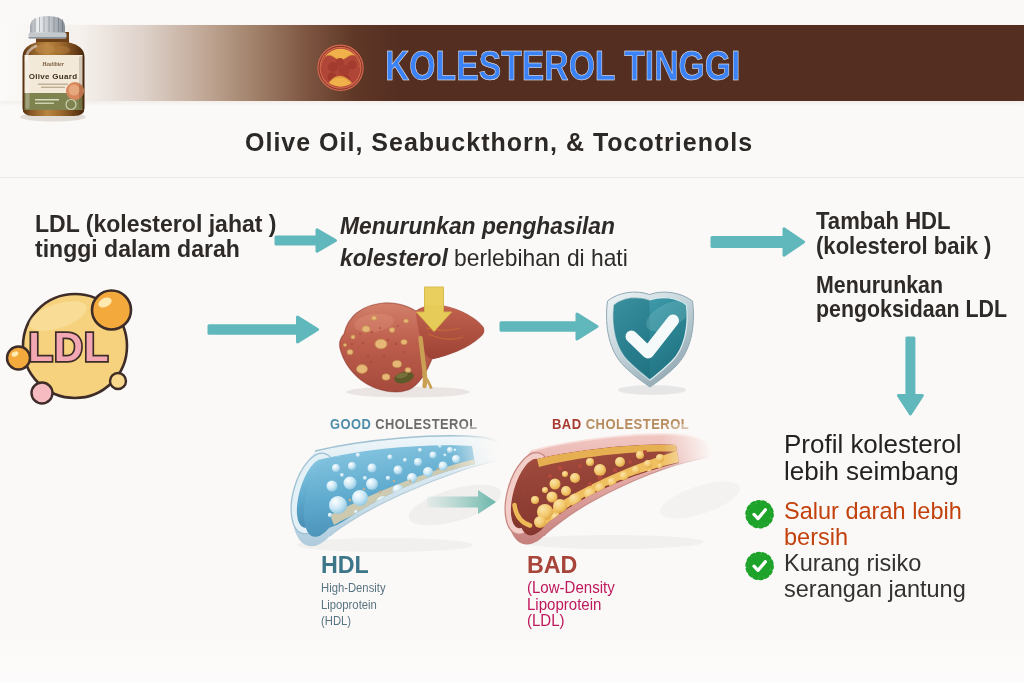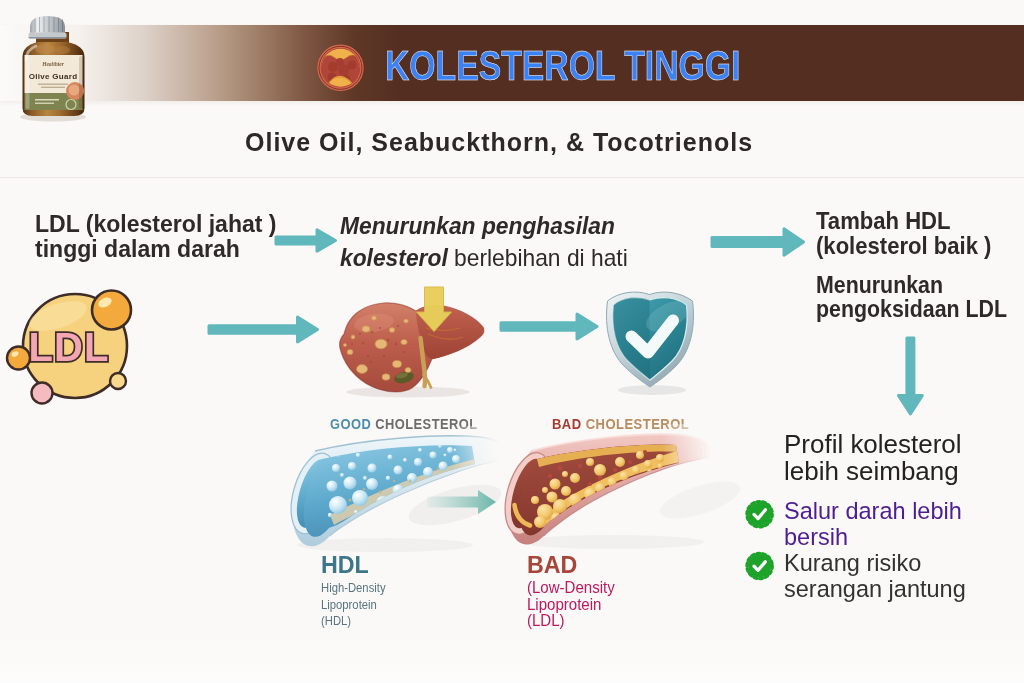--- a/index.html
+++ b/index.html
@@ -39,21 +39,21 @@
 <div class="abs lbl" style="left:527.5px;top:417px;padding-left:24px;"><span class="sx" style="transform:scaleX(0.93)"><span style="color:#a63a31">BAD</span> <span style="color:#b78c5f">CHOLESTEROL</span></span></div>
 
 <div class="abs" style="left:321px;top:552.5px;font-size:24px;font-weight:700;color:#3d7689;line-height:24px;text-align:center;"><span class="sx" style="transform:scaleX(0.97)">HDL</span></div>
 <div class="abs" style="left:321px;top:580px;font-size:12px;color:#587482;line-height:16.5px;"><span class="sx" style="transform:scaleX(0.94)">High-Density<br>Lipoprotein<br>(HDL)</span></div>
 
 <div class="abs" style="left:527px;top:552.5px;font-size:24px;font-weight:700;color:#a8453a;line-height:24px;"><span class="sx" style="transform:scaleX(0.97)">BAD</span></div>
 <div class="abs" style="left:527px;top:580px;font-size:16px;color:#be185d;line-height:16.5px;"><span class="sx" style="transform:scaleX(0.94)">(Low-Density<br>Lipoprotein<br>(LDL)</span></div>
 
 <div class="abs" style="left:784px;top:430.6px;font-size:26.5px;font-weight:400;color:#242221;line-height:27.7px;"><span class="sx" style="transform:scaleX(0.98)">Profil kolesterol<br>lebih seimbang</span></div>
 
-<div class="abs" style="left:784px;top:497.5px;font-size:24.5px;color:#4c1d95;line-height:26.5px;"><span class="sx" style="transform:scaleX(0.96)">Salur darah lebih<br>bersih</span></div>
+<div class="abs" style="left:784px;top:497.5px;font-size:24.5px;color:#c2410c;line-height:26.5px;"><span class="sx" style="transform:scaleX(0.96)">Salur darah lebih<br>bersih</span></div>
 <div class="abs" style="left:784px;top:549.5px;font-size:24.5px;color:#323230;line-height:26.5px;"><span class="sx" style="transform:scaleX(0.96)">Kurang risiko<br>serangan jantung</span></div>
 
 <svg id="art" style="position:absolute;left:0;top:0" width="1024" height="683" viewBox="0 0 1024 683">
 
 <g fill="#60b7bc" stroke="#60b7bc" stroke-width="3" stroke-linejoin="round">
 <path d="M276 237 H317 V229.7 L335.5 240.5 L317 251.3 V244 H276 Z"></path>
 <path d="M712 237.5 H784 V228.8 L803.5 242 L784 255.2 V246.5 H712 Z"></path>
 <path d="M209 325.7 H297.5 V317 L317.5 329.5 L297.5 342 V333.3 H209 Z"></path>
 <path d="M501 322.7 H577 V314 L597 326.5 L577 339 V330.3 H501 Z"></path>
 <path d="M906.9 338 H913.9 V395.5 H922.4 L910.4 414 L898.4 395.5 H906.9 Z"></path>

